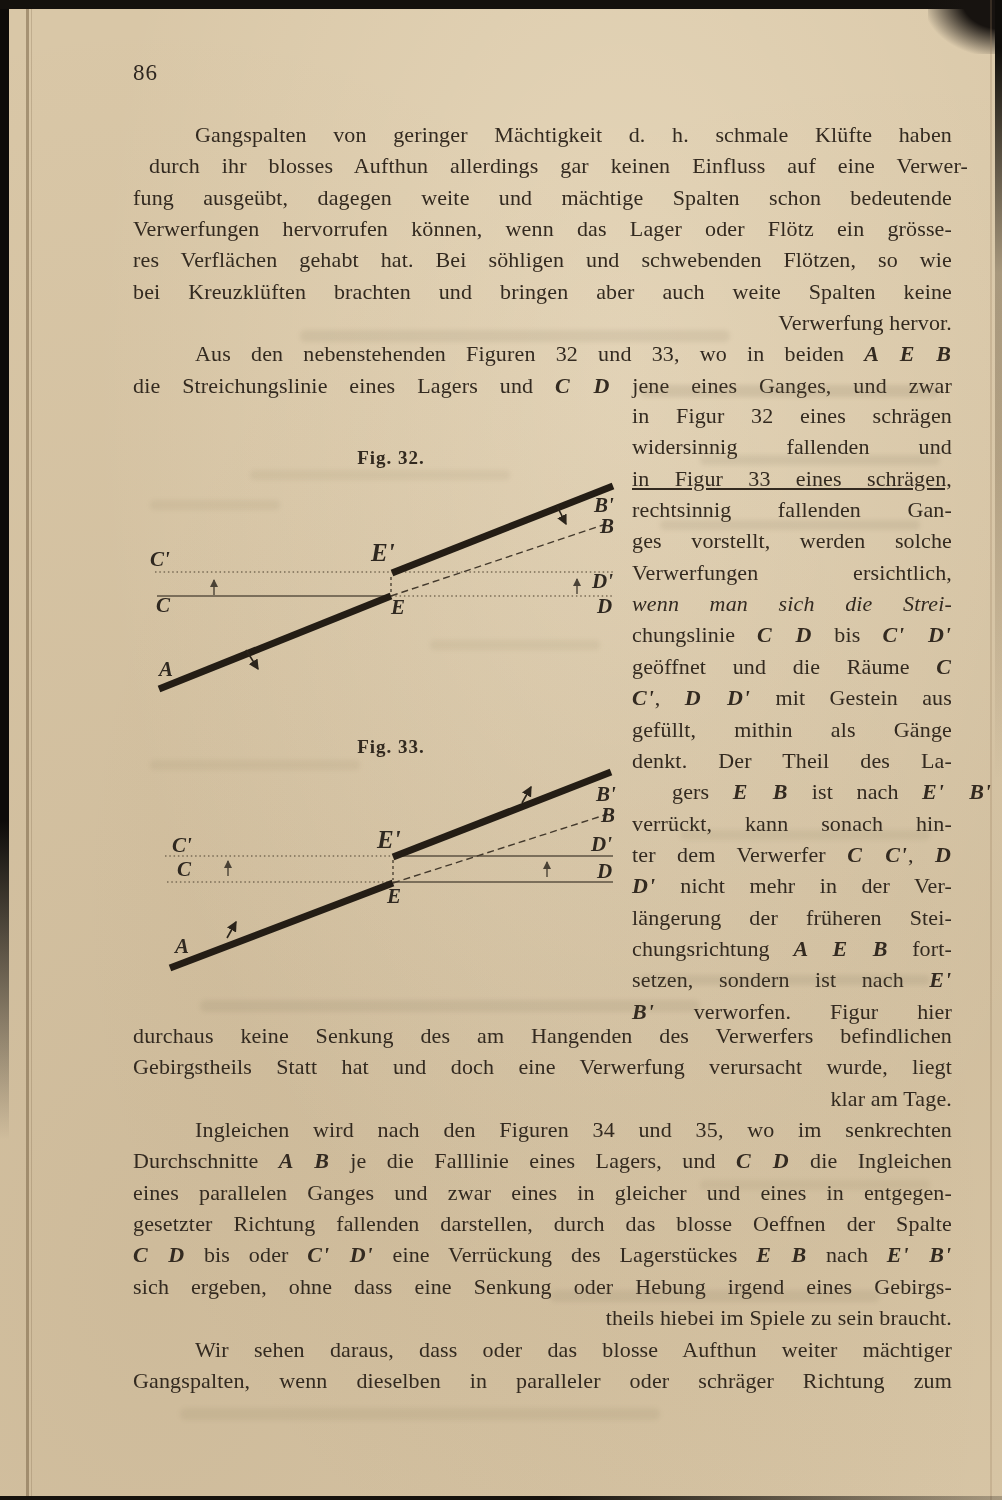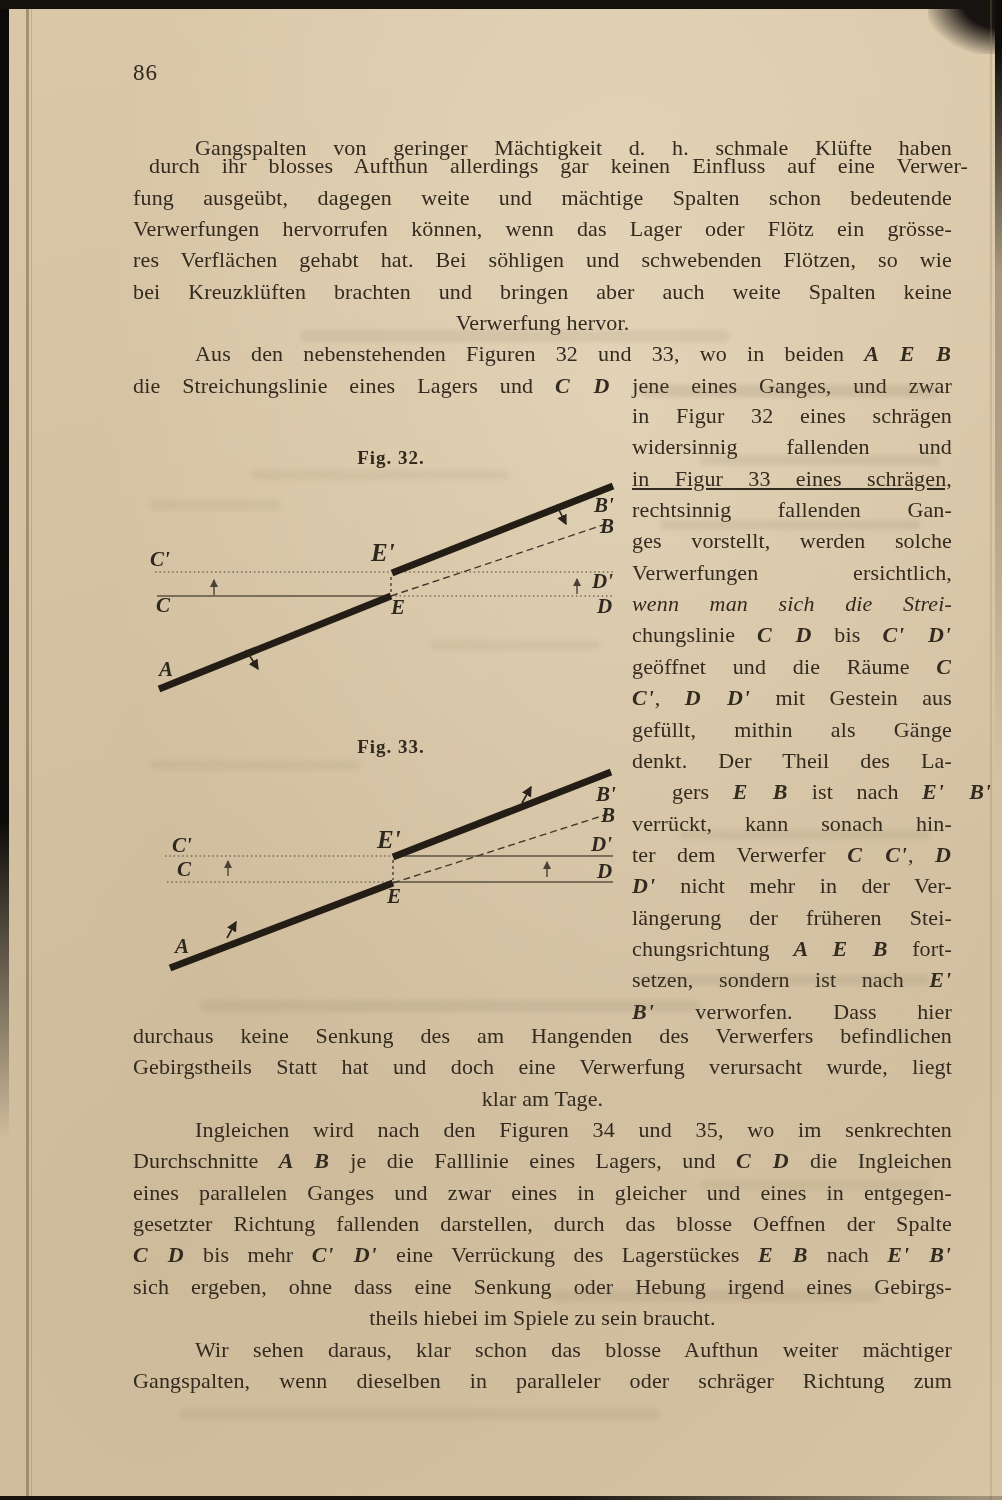--- a/index.html
+++ b/index.html
@@ -29,33 +29,33 @@
   .bottom-strip{position:absolute;left:0;bottom:0;right:0;height:4px;
     background:linear-gradient(90deg,#16120d,#16120d 55%,rgba(22,18,13,0.25));}
   .pagenum{position:absolute;left:133px;top:60px;font-size:23px;letter-spacing:1px;color:#2f2720;}
   
   .tl{
     position:absolute;height:31px;line-height:29px;
     font-size:22px;letter-spacing:0.15px;color:#332a20;
     box-sizing:border-box;white-space:nowrap;
   }
   .tl.just{white-space:normal;text-align:justify;text-align-last:justify;text-justify:inter-word;}
-  .tl.left{text-align:center;}
+  .tl.left{text-align:right;}
   .tl .m{font-style:italic;font-weight:bold;letter-spacing:1px;}
   
   svg.figs{position:absolute;left:0;top:0;pointer-events:none;}
   .smudge{position:absolute;border-radius:6px;filter:blur(2px);}
 </style>
 </head>
 <body>
 
 <div class="page">
   <div class="pagenum">86</div>
   <div id="textlayer">
-      <div class="tl just" style="left: 133px; top: 120px; width: 819px; padding-left: 62px; margin-top: 13px;"><span>Gangspalten von geringer Mächtigkeit d. h. schmale Klüfte haben</span></div>
+      <div class="tl just" style="left: 133px; top: 120px; width: 819px; padding-left: 62px;"><span>Gangspalten von geringer Mächtigkeit d. h. schmale Klüfte haben</span></div>
       <div class="tl just" style="left: 133px; top: 151.35px; width: 819px; margin-left: 16px;"><span>durch ihr blosses Aufthun allerdings gar keinen Einfluss auf eine Verwer-</span></div>
       <div class="tl just" style="left: 133px; top: 182.7px; width: 819px;"><span>fung ausgeübt, dagegen weite und mächtige Spalten schon bedeutende</span></div>
       <div class="tl just" style="left: 133px; top: 214.05px; width: 819px;"><span>Verwerfungen hervorrufen können, wenn das Lager oder Flötz ein grösse-</span></div>
       <div class="tl just" style="left: 133px; top: 245.4px; width: 819px;"><span>res Verflächen gehabt hat. Bei söhligen und schwebenden Flötzen, so wie</span></div>
       <div class="tl just" style="left: 133px; top: 276.75px; width: 819px;"><span>bei Kreuzklüften brachten und bringen aber auch weite Spalten keine</span></div>
       <div class="tl left" style="left: 133px; top: 308.1px; width: 819px;"><span>Verwerfung hervor.</span></div>
       <div class="tl just" style="left: 133px; top: 339.45px; width: 819px; padding-left: 62px;"><span>Aus den nebenstehenden Figuren 32 und 33, wo in beiden </span><span class="m">A E B</span></div>
       <div class="tl just" style="left: 133px; top: 370.8px; width: 819px;"><span>die Streichungslinie eines Lagers und </span><span class="m">C D</span><span> jene eines Ganges, und zwar</span></div>
       <div class="tl just" style="left: 632px; top: 401px; width: 320px;"><span>in Figur 32 eines schrägen</span></div>
       <div class="tl just" style="left: 632px; top: 432.35px; width: 320px;"><span>widersinnig fallenden und</span></div>
@@ -69,32 +69,32 @@
       <div class="tl just" style="left: 632px; top: 683.15px; width: 320px;"><span class="m">C'</span><span>, </span><span class="m">D D'</span><span> mit Gestein aus</span></div>
       <div class="tl just" style="left: 632px; top: 714.5px; width: 320px;"><span>gefüllt, mithin als Gänge</span></div>
       <div class="tl just" style="left: 632px; top: 745.85px; width: 320px;"><span>denkt. Der Theil des La-</span></div>
       <div class="tl just" style="left: 632px; top: 777.2px; width: 320px; margin-left: 40px;"><span>gers </span><span class="m">E B</span><span> ist nach </span><span class="m">E' B'</span></div>
       <div class="tl just" style="left: 632px; top: 808.55px; width: 320px;"><span>verrückt, kann sonach hin-</span></div>
       <div class="tl just" style="left: 632px; top: 839.9px; width: 320px;"><span>ter dem Verwerfer </span><span class="m">C C'</span><span>, </span><span class="m">D</span></div>
       <div class="tl just" style="left: 632px; top: 871.25px; width: 320px;"><span class="m">D'</span><span> nicht mehr in der Ver-</span></div>
       <div class="tl just" style="left: 632px; top: 902.6px; width: 320px;"><span>längerung der früheren Stei-</span></div>
       <div class="tl just" style="left: 632px; top: 933.95px; width: 320px;"><span>chungsrichtung </span><span class="m">A E B</span><span> fort-</span></div>
       <div class="tl just" style="left: 632px; top: 965.3px; width: 320px;"><span>setzen, sondern ist nach </span><span class="m">E'</span></div>
-      <div class="tl just" style="left: 632px; top: 996.65px; width: 320px;"><span class="m">B'</span><span> verworfen. Dass hier</span></div>
+      <div class="tl just" style="left: 632px; top: 996.65px; width: 320px;"><span class="m">B'</span><span> verworfen. Figur hier</span></div>
       <div class="tl just" style="left: 133px; top: 1021px; width: 819px;"><span>durchaus keine Senkung des am Hangenden des Verwerfers befindlichen</span></div>
       <div class="tl just" style="left: 133px; top: 1052.35px; width: 819px;"><span>Gebirgstheils Statt hat und doch eine Verwerfung verursacht wurde, liegt</span></div>
       <div class="tl left" style="left: 133px; top: 1083.7px; width: 819px;"><span>klar am Tage.</span></div>
       <div class="tl just" style="left: 133px; top: 1115.05px; width: 819px; padding-left: 62px;"><span>Ingleichen wird nach den Figuren 34 und 35, wo im senkrechten</span></div>
       <div class="tl just" style="left: 133px; top: 1146.4px; width: 819px;"><span>Durchschnitte </span><span class="m">A B</span><span> je die Falllinie eines Lagers, und </span><span class="m">C D</span><span> die Ingleichen</span></div>
       <div class="tl just" style="left: 133px; top: 1177.75px; width: 819px;"><span>eines parallelen Ganges und zwar eines in gleicher und eines in entgegen-</span></div>
       <div class="tl just" style="left: 133px; top: 1209.1px; width: 819px;"><span>gesetzter Richtung fallenden darstellen, durch das blosse Oeffnen der Spalte</span></div>
-      <div class="tl just" style="left: 133px; top: 1240.45px; width: 819px;"><span class="m">C D</span><span> bis mehr </span><span class="m">C' D'</span><span> eine Verrückung des Lagerstückes </span><span class="m">E B</span><span> nach </span><span class="m">E' B'</span></div>
+      <div class="tl just" style="left: 133px; top: 1240.45px; width: 819px;"><span class="m">C D</span><span> bis oder </span><span class="m">C' D'</span><span> eine Verrückung des Lagerstückes </span><span class="m">E B</span><span> nach </span><span class="m">E' B'</span></div>
       <div class="tl just" style="left: 133px; top: 1271.8px; width: 819px;"><span>sich ergeben, ohne dass eine Senkung oder Hebung irgend eines Gebirgs-</span></div>
       <div class="tl left" style="left: 133px; top: 1303.15px; width: 819px;"><span>theils hiebei im Spiele zu sein braucht.</span></div>
-      <div class="tl just" style="left: 133px; top: 1334.5px; width: 819px; padding-left: 62px;"><span>Wir sehen daraus, klar schon das blosse Aufthun weiter mächtiger</span></div>
+      <div class="tl just" style="left: 133px; top: 1334.5px; width: 819px; padding-left: 62px;"><span>Wir sehen daraus, dass oder das blosse Aufthun weiter mächtiger</span></div>
       <div class="tl just" style="left: 133px; top: 1365.85px; width: 819px;"><span>Gangspalten, wenn dieselben in paralleler oder schräger Richtung zum</span></div>
     </div>
   <svg id="figsvg" class="figs" width="1002" height="1500" viewBox="0 0 1002 1500">
     <defs>
       <marker id="ah-d" viewBox="0 0 8 8" refX="7" refY="4" markerWidth="6.5" markerHeight="6.5" orient="auto">
         <path d="M0,0 L8,4 L0,8 z" fill="#2b241b"></path>
       </marker>
       <marker id="ah-s" viewBox="0 0 8 8" refX="7" refY="4" markerWidth="6" markerHeight="6" orient="auto">
         <path d="M0,0 L8,4 L0,8 z" fill="#4a4236"></path>
       </marker>

